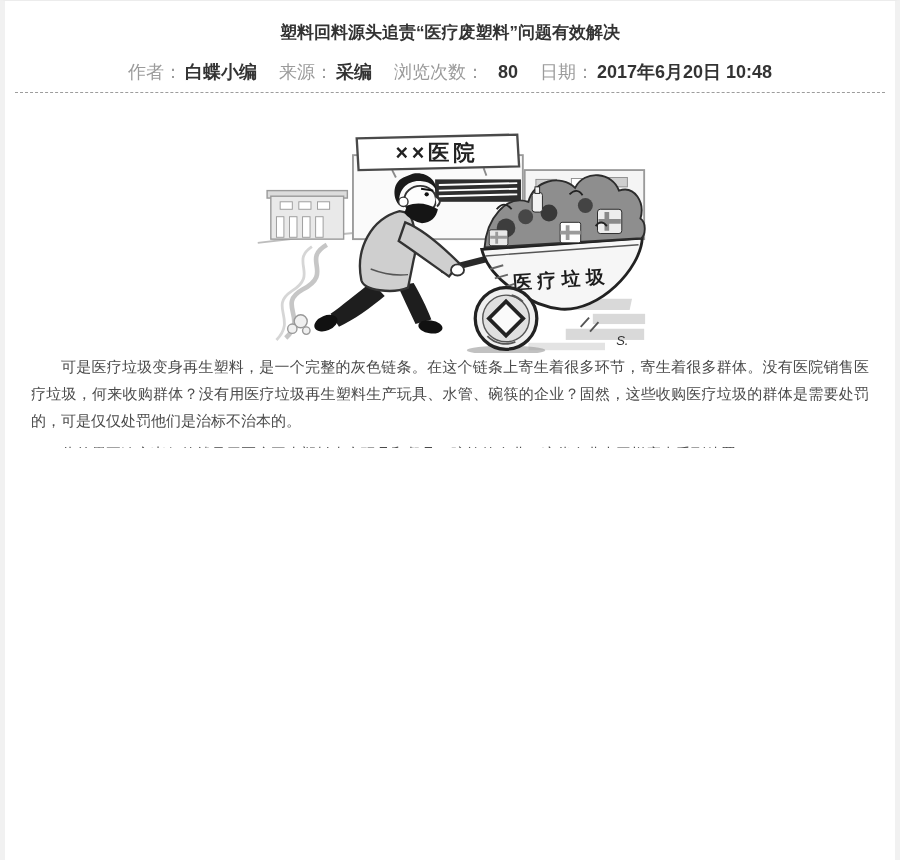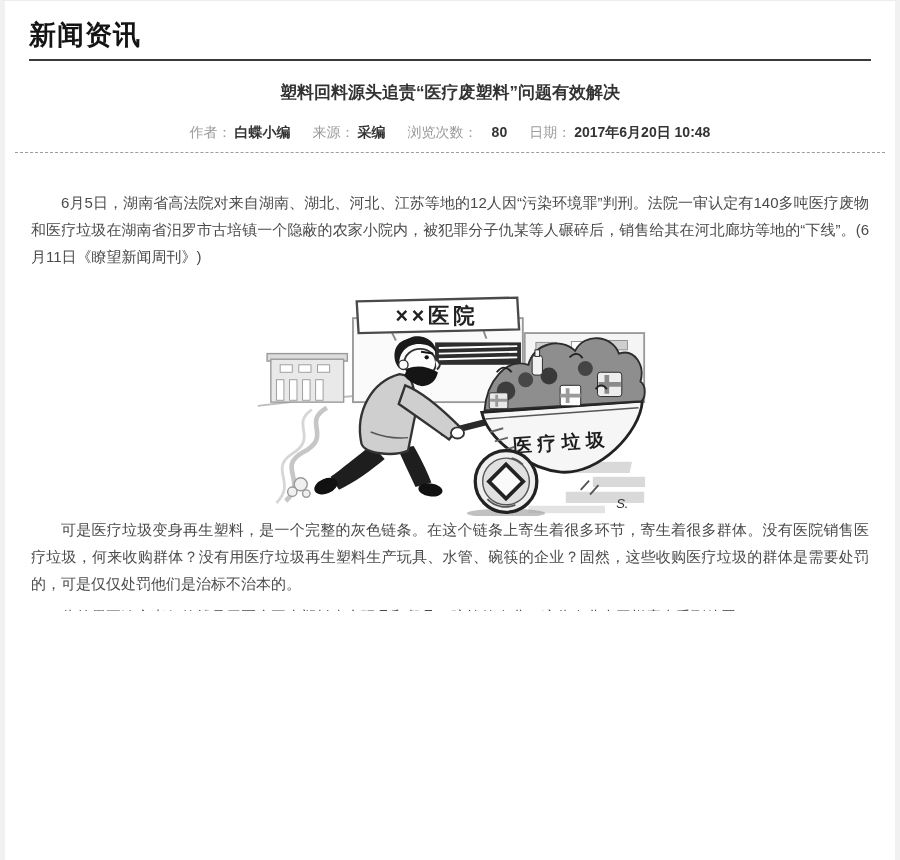--- a/index.html
+++ b/index.html
@@ -22,21 +22,21 @@
     letter-spacing: 1px; line-height: 32px;
   }
   .header-rule { border: none; border-top: 2px solid #3a3a3a; margin: 8px 0 0 0; }
 
   .article-head { text-align: center; }
   .article-title {
     font-size: 17px; font-weight: bold; color: #333;
     margin-top: 20px; line-height: 23px;
   }
   .meta {
-    margin-top: 20px; font-size: 14px; line-height: 16px; color: #9b9b9b;
+    margin-top: 20px; font-size: 18px; line-height: 16px; color: #9b9b9b;
     display: flex; justify-content: center; align-items: center; gap: 22px;
   }
   .meta .pair { white-space: nowrap; }
   .meta .val { color: #333; font-weight: bold; margin-left: 3px; }
   .meta .views-val { margin-left: 14px; text-align: center; }
   .dashed-rule { border: none; border-top: 1px dashed #9d9d9d; margin: 12px 10px 0 10px; }
 
   .article {
     padding: 36px 26px 0 26px;
     font-size: 15px; line-height: 27px; color: #4a4a4a;
@@ -50,38 +50,33 @@
   .figure svg { display: block; margin: 0 auto; }
 
   .clipped { height: 8px; overflow: hidden; margin-top: 2px; }
   .clipped p { margin: 0; }
 </style>
 </head>
 <body>
 
 <div class="page">
 
-  <div class="header">
-    <div class="section-title">新闻资讯</div>
-    <hr class="header-rule">
-  </div>
 
   <div class="article-head">
     <div class="article-title">塑料回料源头追责“医疗废塑料”问题有效解决</div>
     <div class="meta">
       <span class="pair"><span>作者：</span><span class="val">白蝶小编</span></span>
       <span class="pair"><span>来源：</span><span class="val">采编</span></span>
       <span class="pair"><span>浏览次数：</span><span class="val views-val">80</span></span>
       <span class="pair"><span>日期：</span><span class="val">2017年6月20日 10:48</span></span>
     </div>
     <hr class="dashed-rule">
   </div>
 
   <div class="article">
-    <p class="p1">6月5日，湖南省高法院对来自湖南、湖北、河北、江苏等地的12人因“污染环境罪”判刑。法院一审认定有140多吨医疗废物和医疗垃圾在湖南省汨罗市古培镇一个隐蔽的农家小院内，被犯罪分子仇某等人碾碎后，销售给其在河北廊坊等地的“下线”。(6月11日《瞭望新闻周刊》)</p>
 
     <div class="figure">
       <svg width="397" height="224" viewBox="0 0 425 240">
 
         <path d="M6,122 Q200,98 420,103" fill="none" stroke="#bdbdbd" stroke-width="2"></path>
 
         <g>
           <rect x="16" y="66" width="86" height="8" fill="#dcdcdc" stroke="#9a9a9a" stroke-width="1.5"></rect>
           <rect x="20" y="72" width="78" height="46" fill="#e9e9e9" stroke="#9a9a9a" stroke-width="1.5"></rect>
           <rect x="26" y="94" width="8" height="22" fill="#fff" stroke="#9a9a9a"></rect>

